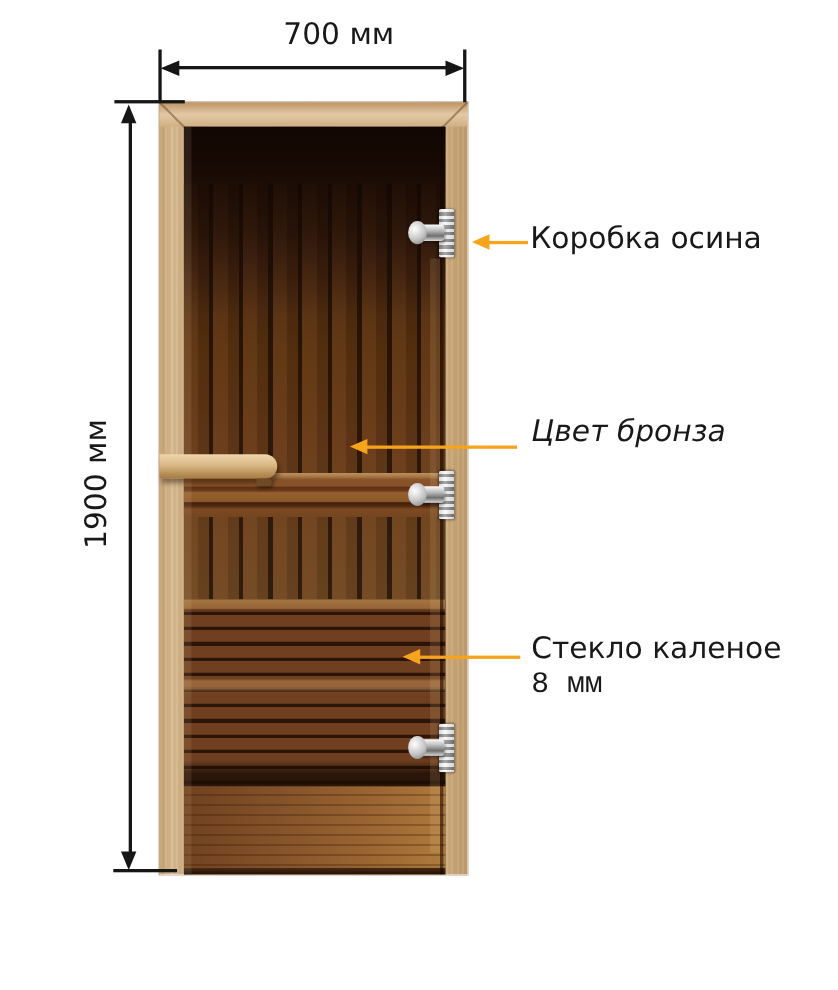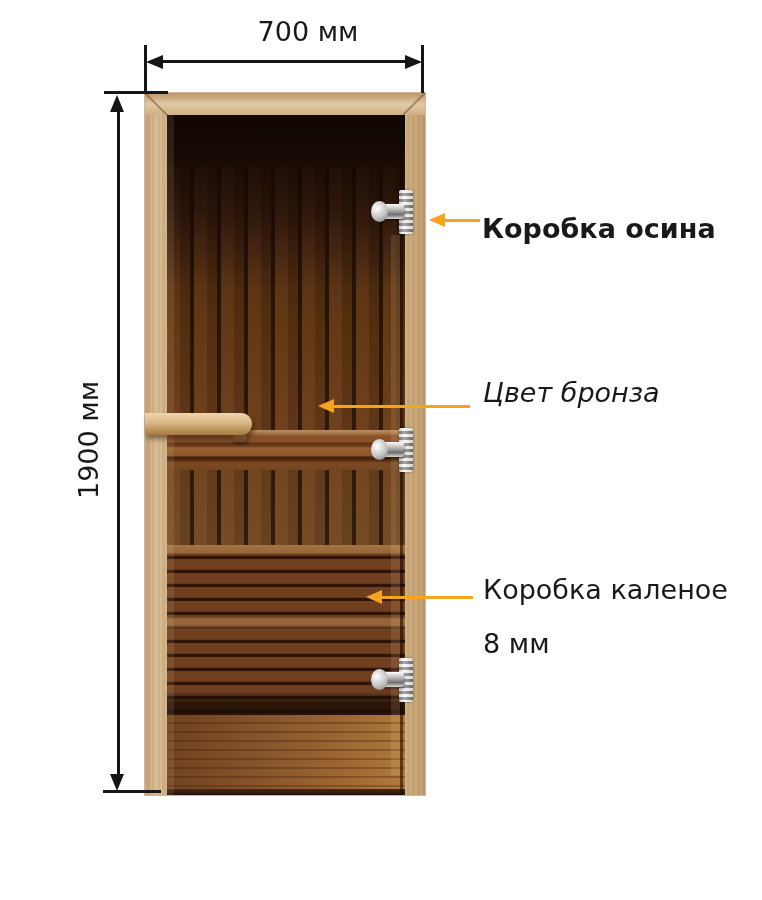--- a/index.html
+++ b/index.html
@@ -77,28 +77,28 @@
   #dimv-head-t{left:110px;top:95px;border-left:7px solid transparent;border-right:7px solid transparent;border-bottom:17px solid #161616;}
   #dimv-head-b{left:110px;top:774px;border-left:7px solid transparent;border-right:7px solid transparent;border-top:17px solid #161616;}
   #dimv-tick-t{left:104px;top:91px;width:64px;height:3px;}
   #dimv-tick-b{left:103px;top:790px;width:58px;height:3px;}
   #lbl-height{left:88px;top:440px;transform:translate(-50%,-50%) rotate(-90deg);}
 
   .oline{position:absolute;height:3px;background:#f7a41d;}
   .ohead{position:absolute;width:0;height:0;border-top:7px solid transparent;border-bottom:7px solid transparent;border-right:16px solid #f7a41d;}
   #c1-line{left:444px;top:219px;width:36px;}
   #c1-head{left:429px;top:213px;}
-  #c1-txt{left:482px;top:213px;font-weight:bold;}
+  #c1-txt{left:482px;top:201px;}
   #c2-line{left:333px;top:405px;width:137px;}
   #c2-head{left:318px;top:399px;}
   #c2-txt{left:483px;top:377px;font-style:italic;}
   #c3-line{left:381px;top:596px;width:92px;}
   #c3-head{left:366px;top:590px;}
   #c3-txt1{left:483px;top:574px;}
-  #c3-txt2{left:483px;top:628px;}
+  #c3-txt2{left:483px;top:608px;font-family:Liberation Mono, monospace;}
 </style>
 </head>
 <body>
 
 <div class="stage">
 
   <div class="door">
     <div class="door-grain"></div>
     <div class="frame-top"></div>
     <div class="miter miter-l"></div>
@@ -155,16 +155,16 @@
   <div class="oline" id="c1-line"></div>
   <div class="ohead" id="c1-head"></div>
   <div class="txt" id="c1-txt">Коробка осина</div>
 
   <div class="oline" id="c2-line"></div>
   <div class="ohead" id="c2-head"></div>
   <div class="txt" id="c2-txt">Цвет бронза</div>
 
   <div class="oline" id="c3-line"></div>
   <div class="ohead" id="c3-head"></div>
-  <div class="txt" id="c3-txt1">Коробка каленое</div>
+  <div class="txt" id="c3-txt1">Стекло каленое</div>
   <div class="txt" id="c3-txt2">8 мм</div>
 
 </div>
 
 </body></html>

